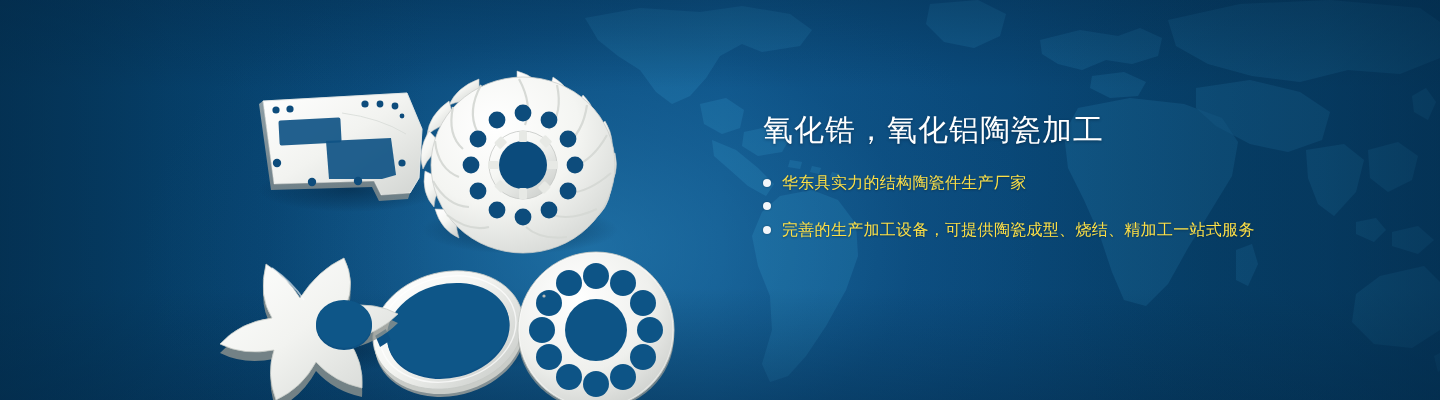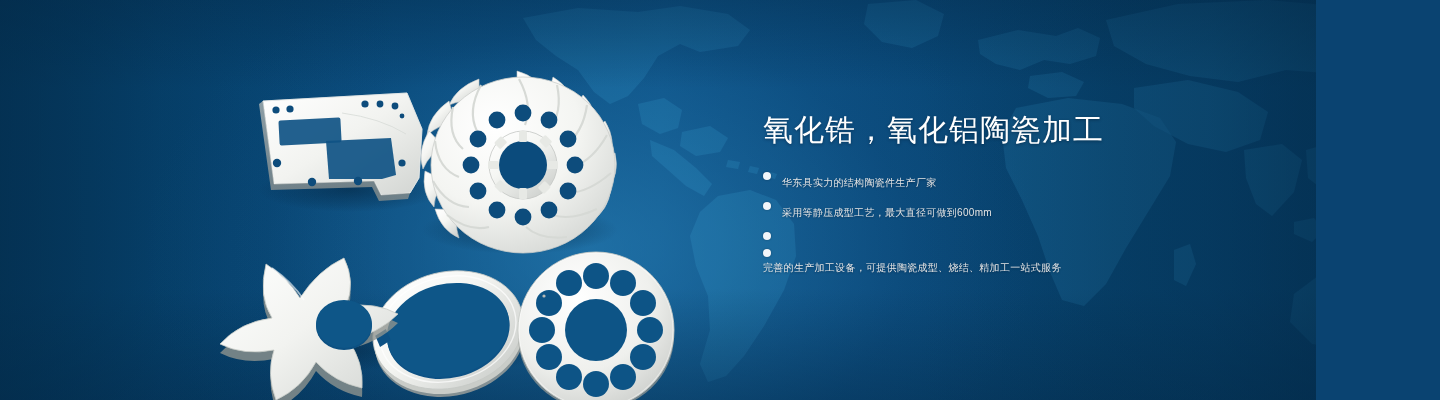--- a/index.html
+++ b/index.html
@@ -3,21 +3,21 @@
 <meta charset="utf-8">
 <title>Ceramic Banner</title>
 <style>
   html,body{margin:0;padding:0;background:#0a4371;}
   body{
     font-family:"Liberation Sans","DejaVu Sans",sans-serif;
     -webkit-font-smoothing:antialiased;
   }
   .banner{
     position:relative;
-    width:1316px;height:400px;
+    width:1440px;height:400px;
     overflow:hidden;
     background:#08426e;
   }
   .bg-flat{
     position:absolute;inset:0;
     background:linear-gradient(92deg,#053a60 0%,#074674 18%,#0a4e80 38%,#0d5488 50%,#0a4a7b 66%,#07416b 84%,#063d66 100%);
   }
   .bg-glow{
     position:absolute;inset:0;
     background:radial-gradient(ellipse 560px 380px at 590px 250px, rgba(46,135,190,0.55) 0%, rgba(40,120,175,0.32) 32%, rgba(30,95,150,0.12) 58%, rgba(10,66,110,0) 80%);
@@ -59,29 +59,29 @@
     margin:0 0 22px 0;
     text-shadow:0 1px 3px rgba(0,20,40,.45);
     white-space:nowrap;
   }
   .bullets{
     list-style:none;
     margin:0;padding:0;
   }
   .bullets li{
     display:flex;
-    align-items:flex-start;
+    align-items:center;
     margin:0 0 9px 0;
-    color:#e5e5e5;
-    font-size:10px;
+    color:#fde047;
+    font-size:16px;
     line-height:21px;
     letter-spacing:.3px;
     text-shadow:0 1px 2px rgba(0,20,40,.4);
   }
-  .bullets li:last-child{margin-bottom:0;flex-direction:column;}
+  .bullets li:last-child{margin-bottom:0;}
   .dot{
     flex:0 0 auto;
     width:8px;height:8px;
     border-radius:50%;
     background:#f2f6fa;
     margin-right:11px;
     box-shadow:0 0 2px rgba(0,0,0,.35);
   }
 </style>
 </head>
@@ -319,24 +319,20 @@
 
   <div class="copy">
     <h1 class="headline">氧化锆，氧化铝陶瓷加工</h1>
     <ul class="bullets">
       <li>
         <span class="dot"></span>
         <span>华东具实力的结构陶瓷件生产厂家</span>
       </li>
       <li>
         <span class="dot"></span>
-        <span>采用等静压成型工艺，最大直径可做到600mm</span>
-      </li>
-      <li>
-        <span class="dot"></span>
       </li>
       <li>
         <span class="dot"></span>
         <span>完善的生产加工设备，可提供陶瓷成型、烧结、精加工一站式服务</span>
       </li>
     </ul>
   </div>
 
 </div>
 

